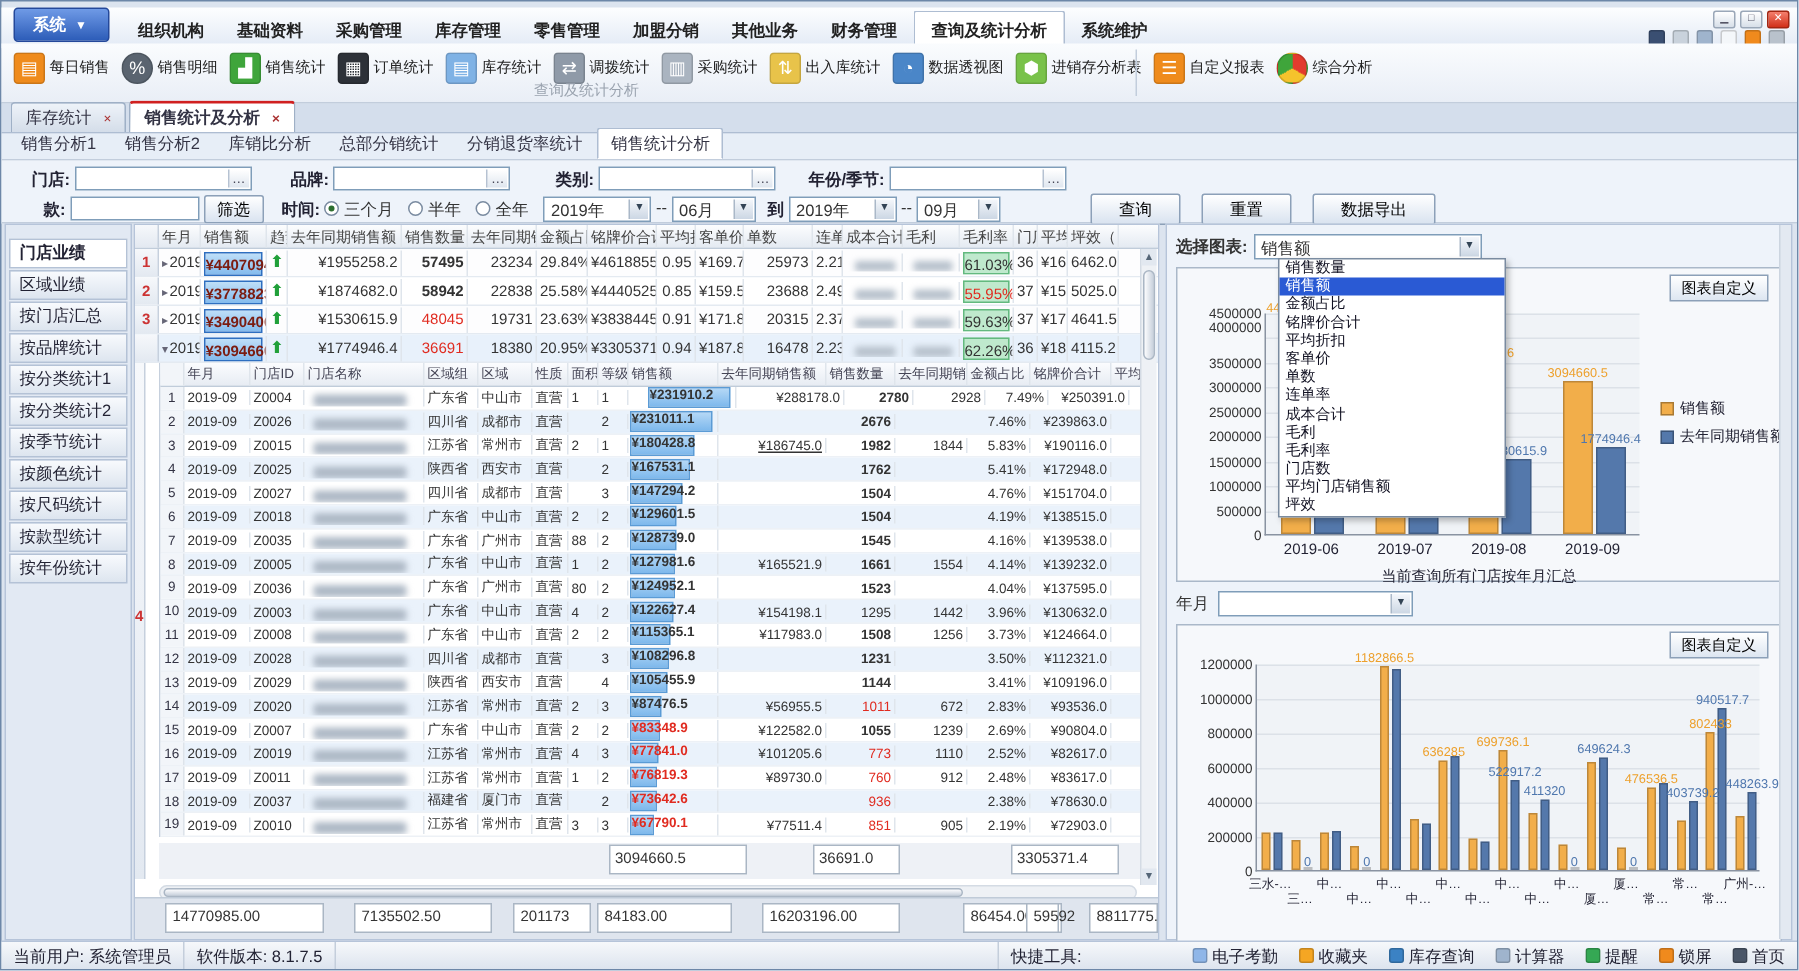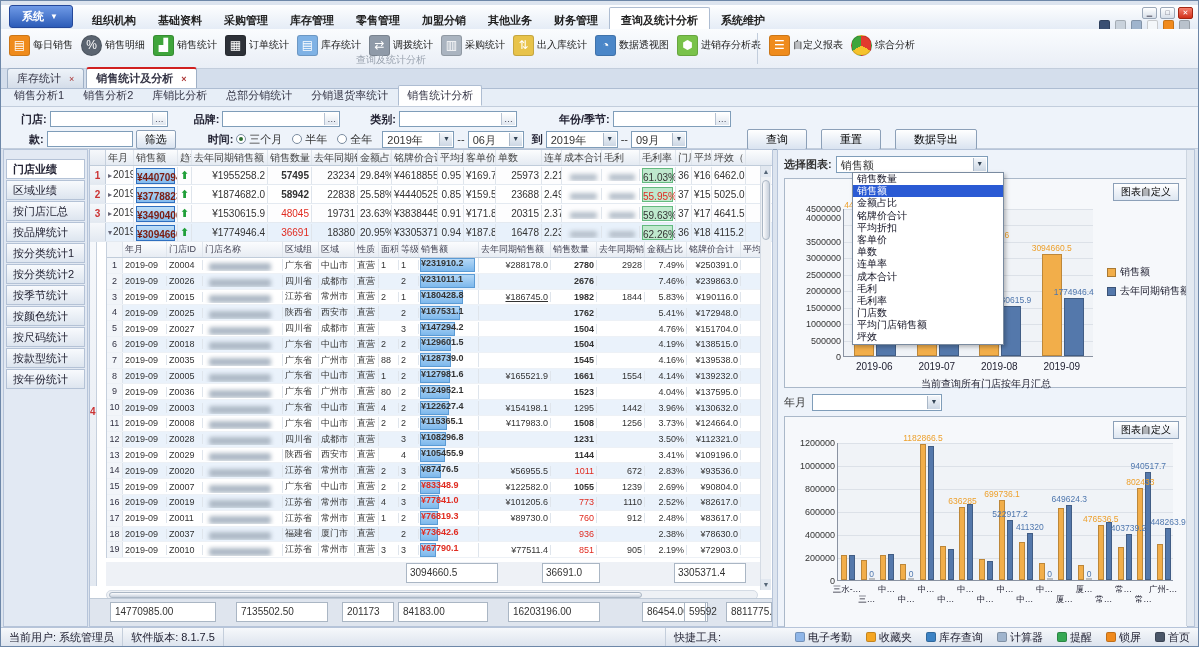--- a/index.html
+++ b/index.html
@@ -231,30 +231,30 @@
           <span class="dots">…</span>
         </div>
       <span class="flab" style="margin-left:26px">品牌:</span>
       <div class="fin">
           <span class="dots">…</span>
         </div>
       <span class="flab" style="margin-left:30px">类别:</span>
       <div class="fin">
           <span class="dots">…</span>
         </div>
-      <span class="flab" style="margin-left:42px">年份/季节:</span>
+      <span class="flab" style="margin-left:22px">年份/季节:</span>
       <div class="fin">
           <span class="dots">…</span>
         </div>
     </div>
     <div class="frow">
       <span class="flab" style="margin-left:22px">款:</span>
       <div class="fin" style="width:86px"></div>
       <button class="fbtn">筛选</button>
-      <span class="flab" style="margin-left:32px">时间:</span>
+      <span class="flab" style="margin-left:12px">时间:</span>
       <span id="radioGroup" style="display:flex;align-items:center">
           <span class="radio">
             <span class="rdot on"></span>
             <span>三个月</span>
           </span>
           <span class="radio">
             <span class="rdot"></span>
             <span>半年</span>
           </span>
           <span class="radio">
@@ -454,21 +454,21 @@
             <div class="gc" style="width: 44px;">2019-09</div>
             <div class="gc" style="width: 36px;">Z0004</div>
             <div class="gc" style="width: 80px;">
               <div class="redact name"></div>
             </div>
             <div class="gc" style="width: 36px;">广东省</div>
             <div class="gc" style="width: 36px;">中山市</div>
             <div class="gc" style="width: 24px;">直营</div>
             <div class="gc" style="width: 20px;">1</div>
             <div class="gc" style="width: 20px;">1</div>
-            <div class="gc salebarcell" style="width: 60px;">
+            <div class="gc salebarcell" style="width: 60px; margin-left: 12px;">
               <div class="salebar" style="width: 55px;"></div>
               <span>¥231910.2</span>
             </div>
             <div class="gc num" style="width: 72px;">¥288178.0</div>
             <div class="gc num" style="width: 46px; font-weight: bold;">2780</div>
             <div class="gc num" style="width: 48px;">2928</div>
             <div class="gc num" style="width: 42px;">7.49%</div>
             <div class="gc num" style="width: 54px;">¥250391.0</div>
             <div class="gc num" style="width: 24px;"></div>
           </div>

